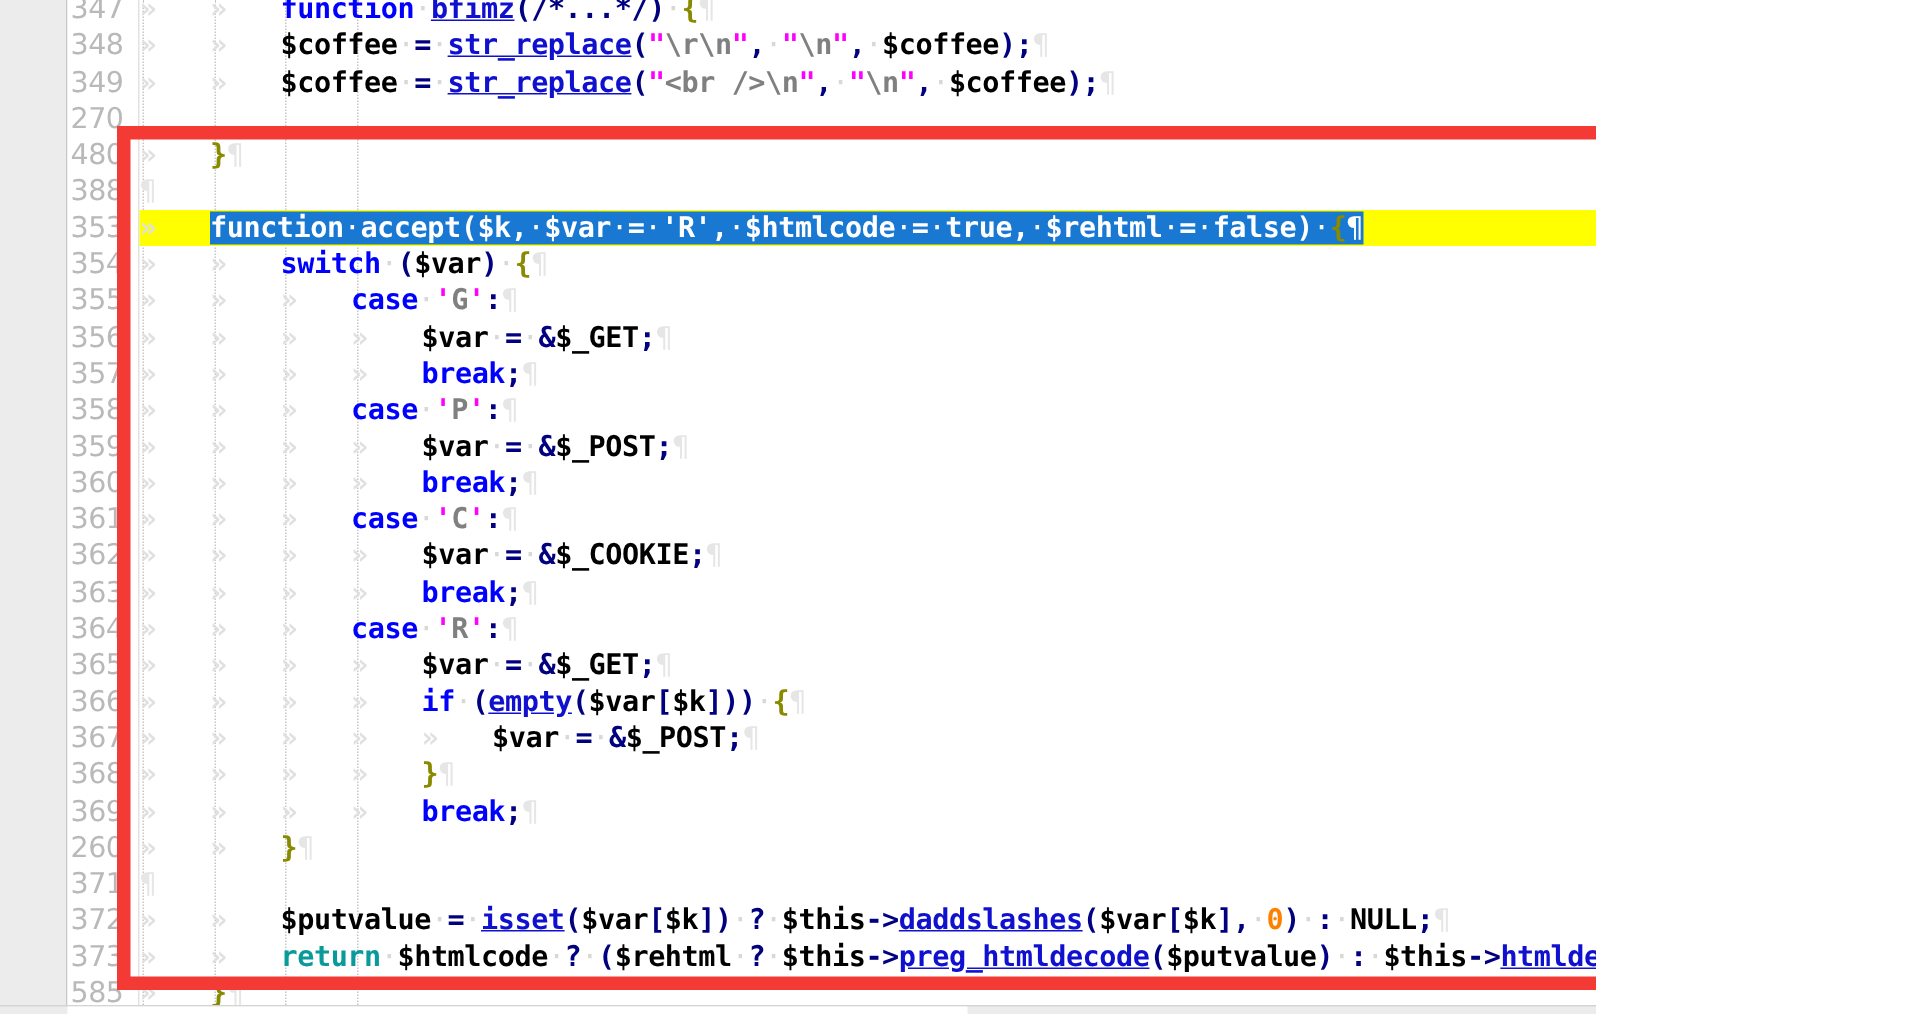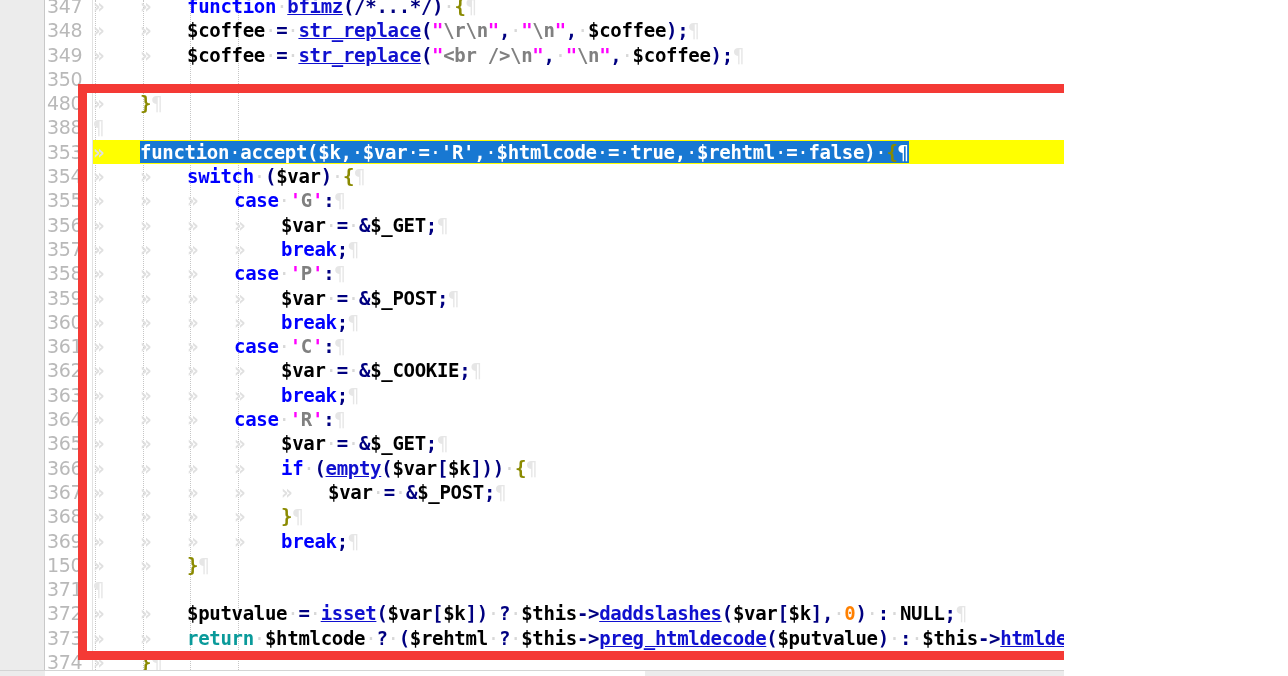--- a/index.html
+++ b/index.html
@@ -168,45 +168,45 @@
   </div>
 
   <div class="gutter-bg"></div>
   <div class="linenum-col"></div>
   <div class="gutter-sep"></div>
 
   <div class="rows" id="rows" style="top: -6px;">
       <div class="row"><span class="ln">347</span><span class="code"><span class="ws-tab" style="display:inline-block;width:47px;">»</span><span class="ws-tab" style="display:inline-block;width:47px;">»</span><span class="t-kw">function</span><span class="ws-sp">·</span><span class="t-fn">bfimz</span><span class="t-op">(</span><span class="t-op">/</span><span class="t-op">*</span><span class="t-op">.</span><span class="t-op">.</span><span class="t-op">.</span><span class="t-op">*</span><span class="t-op">/</span><span class="t-op">)</span><span class="ws-sp">·</span><span class="t-brace">{</span><span class="ws-eol">¶</span></span></div>
       <div class="row"><span class="ln">348</span><span class="code"><span class="ws-tab" style="display:inline-block;width:47px;">»</span><span class="ws-tab" style="display:inline-block;width:47px;">»</span><span class="t-var">$coffee</span><span class="ws-sp">·</span><span class="t-op">=</span><span class="ws-sp">·</span><span class="t-fn">str_replace</span><span class="t-op">(</span><span class="t-strq">"</span><span class="t-str">\r\n</span><span class="t-strq">"</span><span class="t-op">,</span><span class="ws-sp">·</span><span class="t-strq">"</span><span class="t-str">\n</span><span class="t-strq">"</span><span class="t-op">,</span><span class="ws-sp">·</span><span class="t-var">$coffee</span><span class="t-op">)</span><span class="t-op">;</span><span class="ws-eol">¶</span></span></div>
       <div class="row"><span class="ln">349</span><span class="code"><span class="ws-tab" style="display:inline-block;width:47px;">»</span><span class="ws-tab" style="display:inline-block;width:47px;">»</span><span class="t-var">$coffee</span><span class="ws-sp">·</span><span class="t-op">=</span><span class="ws-sp">·</span><span class="t-fn">str_replace</span><span class="t-op">(</span><span class="t-strq">"</span><span class="t-str">&lt;br /&gt;\n</span><span class="t-strq">"</span><span class="t-op">,</span><span class="ws-sp">·</span><span class="t-strq">"</span><span class="t-str">\n</span><span class="t-strq">"</span><span class="t-op">,</span><span class="ws-sp">·</span><span class="t-var">$coffee</span><span class="t-op">)</span><span class="t-op">;</span><span class="ws-eol">¶</span></span></div>
-      <div class="row"><span class="ln">350</span></div>
+      <div class="row"><span class="ln">270</span></div>
       <div class="row"><span class="ln">480</span><span class="code"><span class="ws-tab" style="display:inline-block;width:47px;">»</span><span class="t-brace">}</span><span class="ws-eol">¶</span></span></div>
       <div class="row"><span class="ln">388</span><span class="code"><span class="ws-eol">¶</span></span></div>
       <div class="row hl"><div class="hl-band"></div><span class="ln">353</span><span class="code"><span class="ws-tab" style="display:inline-block;width:47px;">»</span><span class="sel"><span class="t-kw">function</span><span class="ws-sp">·</span><span class="t-fnd">accept</span><span class="t-op">(</span><span class="t-var">$k</span><span class="t-op">,</span><span class="ws-sp">·</span><span class="t-var">$var</span><span class="ws-sp">·</span><span class="t-op">=</span><span class="ws-sp">·</span><span class="t-strq">'</span><span class="t-str">R</span><span class="t-strq">'</span><span class="t-op">,</span><span class="ws-sp">·</span><span class="t-var">$htmlcode</span><span class="ws-sp">·</span><span class="t-op">=</span><span class="ws-sp">·</span><span class="t-kw">true</span><span class="t-op">,</span><span class="ws-sp">·</span><span class="t-var">$rehtml</span><span class="ws-sp">·</span><span class="t-op">=</span><span class="ws-sp">·</span><span class="t-kw">false</span><span class="t-op">)</span><span class="ws-sp">·</span><span class="t-brace">{</span><span class="ws-eol">¶</span></span></span></div>
       <div class="row"><span class="ln">354</span><span class="code"><span class="ws-tab" style="display:inline-block;width:47px;">»</span><span class="ws-tab" style="display:inline-block;width:47px;">»</span><span class="t-kw">switch</span><span class="ws-sp">·</span><span class="t-op">(</span><span class="t-var">$var</span><span class="t-op">)</span><span class="ws-sp">·</span><span class="t-brace">{</span><span class="ws-eol">¶</span></span></div>
       <div class="row"><span class="ln">355</span><span class="code"><span class="ws-tab" style="display:inline-block;width:47px;">»</span><span class="ws-tab" style="display:inline-block;width:47px;">»</span><span class="ws-tab" style="display:inline-block;width:47px;">»</span><span class="t-kw">case</span><span class="ws-sp">·</span><span class="t-strq">'</span><span class="t-str">G</span><span class="t-strq">'</span><span class="t-op">:</span><span class="ws-eol">¶</span></span></div>
       <div class="row"><span class="ln">356</span><span class="code"><span class="ws-tab" style="display:inline-block;width:47px;">»</span><span class="ws-tab" style="display:inline-block;width:47px;">»</span><span class="ws-tab" style="display:inline-block;width:47px;">»</span><span class="ws-tab" style="display:inline-block;width:47px;">»</span><span class="t-var">$var</span><span class="ws-sp">·</span><span class="t-op">=</span><span class="ws-sp">·</span><span class="t-op">&amp;</span><span class="t-var">$_GET</span><span class="t-op">;</span><span class="ws-eol">¶</span></span></div>
       <div class="row"><span class="ln">357</span><span class="code"><span class="ws-tab" style="display:inline-block;width:47px;">»</span><span class="ws-tab" style="display:inline-block;width:47px;">»</span><span class="ws-tab" style="display:inline-block;width:47px;">»</span><span class="ws-tab" style="display:inline-block;width:47px;">»</span><span class="t-kw">break</span><span class="t-op">;</span><span class="ws-eol">¶</span></span></div>
       <div class="row"><span class="ln">358</span><span class="code"><span class="ws-tab" style="display:inline-block;width:47px;">»</span><span class="ws-tab" style="display:inline-block;width:47px;">»</span><span class="ws-tab" style="display:inline-block;width:47px;">»</span><span class="t-kw">case</span><span class="ws-sp">·</span><span class="t-strq">'</span><span class="t-str">P</span><span class="t-strq">'</span><span class="t-op">:</span><span class="ws-eol">¶</span></span></div>
       <div class="row"><span class="ln">359</span><span class="code"><span class="ws-tab" style="display:inline-block;width:47px;">»</span><span class="ws-tab" style="display:inline-block;width:47px;">»</span><span class="ws-tab" style="display:inline-block;width:47px;">»</span><span class="ws-tab" style="display:inline-block;width:47px;">»</span><span class="t-var">$var</span><span class="ws-sp">·</span><span class="t-op">=</span><span class="ws-sp">·</span><span class="t-op">&amp;</span><span class="t-var">$_POST</span><span class="t-op">;</span><span class="ws-eol">¶</span></span></div>
       <div class="row"><span class="ln">360</span><span class="code"><span class="ws-tab" style="display:inline-block;width:47px;">»</span><span class="ws-tab" style="display:inline-block;width:47px;">»</span><span class="ws-tab" style="display:inline-block;width:47px;">»</span><span class="ws-tab" style="display:inline-block;width:47px;">»</span><span class="t-kw">break</span><span class="t-op">;</span><span class="ws-eol">¶</span></span></div>
       <div class="row"><span class="ln">361</span><span class="code"><span class="ws-tab" style="display:inline-block;width:47px;">»</span><span class="ws-tab" style="display:inline-block;width:47px;">»</span><span class="ws-tab" style="display:inline-block;width:47px;">»</span><span class="t-kw">case</span><span class="ws-sp">·</span><span class="t-strq">'</span><span class="t-str">C</span><span class="t-strq">'</span><span class="t-op">:</span><span class="ws-eol">¶</span></span></div>
       <div class="row"><span class="ln">362</span><span class="code"><span class="ws-tab" style="display:inline-block;width:47px;">»</span><span class="ws-tab" style="display:inline-block;width:47px;">»</span><span class="ws-tab" style="display:inline-block;width:47px;">»</span><span class="ws-tab" style="display:inline-block;width:47px;">»</span><span class="t-var">$var</span><span class="ws-sp">·</span><span class="t-op">=</span><span class="ws-sp">·</span><span class="t-op">&amp;</span><span class="t-var">$_COOKIE</span><span class="t-op">;</span><span class="ws-eol">¶</span></span></div>
       <div class="row"><span class="ln">363</span><span class="code"><span class="ws-tab" style="display:inline-block;width:47px;">»</span><span class="ws-tab" style="display:inline-block;width:47px;">»</span><span class="ws-tab" style="display:inline-block;width:47px;">»</span><span class="ws-tab" style="display:inline-block;width:47px;">»</span><span class="t-kw">break</span><span class="t-op">;</span><span class="ws-eol">¶</span></span></div>
       <div class="row"><span class="ln">364</span><span class="code"><span class="ws-tab" style="display:inline-block;width:47px;">»</span><span class="ws-tab" style="display:inline-block;width:47px;">»</span><span class="ws-tab" style="display:inline-block;width:47px;">»</span><span class="t-kw">case</span><span class="ws-sp">·</span><span class="t-strq">'</span><span class="t-str">R</span><span class="t-strq">'</span><span class="t-op">:</span><span class="ws-eol">¶</span></span></div>
       <div class="row"><span class="ln">365</span><span class="code"><span class="ws-tab" style="display:inline-block;width:47px;">»</span><span class="ws-tab" style="display:inline-block;width:47px;">»</span><span class="ws-tab" style="display:inline-block;width:47px;">»</span><span class="ws-tab" style="display:inline-block;width:47px;">»</span><span class="t-var">$var</span><span class="ws-sp">·</span><span class="t-op">=</span><span class="ws-sp">·</span><span class="t-op">&amp;</span><span class="t-var">$_GET</span><span class="t-op">;</span><span class="ws-eol">¶</span></span></div>
       <div class="row"><span class="ln">366</span><span class="code"><span class="ws-tab" style="display:inline-block;width:47px;">»</span><span class="ws-tab" style="display:inline-block;width:47px;">»</span><span class="ws-tab" style="display:inline-block;width:47px;">»</span><span class="ws-tab" style="display:inline-block;width:47px;">»</span><span class="t-kw">if</span><span class="ws-sp">·</span><span class="t-op">(</span><span class="t-fn">empty</span><span class="t-op">(</span><span class="t-var">$var</span><span class="t-op">[</span><span class="t-var">$k</span><span class="t-op">]</span><span class="t-op">)</span><span class="t-op">)</span><span class="ws-sp">·</span><span class="t-brace">{</span><span class="ws-eol">¶</span></span></div>
       <div class="row"><span class="ln">367</span><span class="code"><span class="ws-tab" style="display:inline-block;width:47px;">»</span><span class="ws-tab" style="display:inline-block;width:47px;">»</span><span class="ws-tab" style="display:inline-block;width:47px;">»</span><span class="ws-tab" style="display:inline-block;width:47px;">»</span><span class="ws-tab" style="display:inline-block;width:47px;">»</span><span class="t-var">$var</span><span class="ws-sp">·</span><span class="t-op">=</span><span class="ws-sp">·</span><span class="t-op">&amp;</span><span class="t-var">$_POST</span><span class="t-op">;</span><span class="ws-eol">¶</span></span></div>
       <div class="row"><span class="ln">368</span><span class="code"><span class="ws-tab" style="display:inline-block;width:47px;">»</span><span class="ws-tab" style="display:inline-block;width:47px;">»</span><span class="ws-tab" style="display:inline-block;width:47px;">»</span><span class="ws-tab" style="display:inline-block;width:47px;">»</span><span class="t-brace">}</span><span class="ws-eol">¶</span></span></div>
       <div class="row"><span class="ln">369</span><span class="code"><span class="ws-tab" style="display:inline-block;width:47px;">»</span><span class="ws-tab" style="display:inline-block;width:47px;">»</span><span class="ws-tab" style="display:inline-block;width:47px;">»</span><span class="ws-tab" style="display:inline-block;width:47px;">»</span><span class="t-kw">break</span><span class="t-op">;</span><span class="ws-eol">¶</span></span></div>
-      <div class="row"><span class="ln">150</span><span class="code"><span class="ws-tab" style="display:inline-block;width:47px;">»</span><span class="ws-tab" style="display:inline-block;width:47px;">»</span><span class="t-brace">}</span><span class="ws-eol">¶</span></span></div>
+      <div class="row"><span class="ln">260</span><span class="code"><span class="ws-tab" style="display:inline-block;width:47px;">»</span><span class="ws-tab" style="display:inline-block;width:47px;">»</span><span class="t-brace">}</span><span class="ws-eol">¶</span></span></div>
       <div class="row"><span class="ln">371</span><span class="code"><span class="ws-eol">¶</span></span></div>
       <div class="row"><span class="ln">372</span><span class="code"><span class="ws-tab" style="display:inline-block;width:47px;">»</span><span class="ws-tab" style="display:inline-block;width:47px;">»</span><span class="t-var">$putvalue</span><span class="ws-sp">·</span><span class="t-op">=</span><span class="ws-sp">·</span><span class="t-fn">isset</span><span class="t-op">(</span><span class="t-var">$var</span><span class="t-op">[</span><span class="t-var">$k</span><span class="t-op">]</span><span class="t-op">)</span><span class="ws-sp">·</span><span class="t-op">?</span><span class="ws-sp">·</span><span class="t-var">$this</span><span class="t-op">-</span><span class="t-op">&gt;</span><span class="t-fn">daddslashes</span><span class="t-op">(</span><span class="t-var">$var</span><span class="t-op">[</span><span class="t-var">$k</span><span class="t-op">]</span><span class="t-op">,</span><span class="ws-sp">·</span><span class="t-num">0</span><span class="t-op">)</span><span class="ws-sp">·</span><span class="t-op">:</span><span class="ws-sp">·</span><span class="t-null">NULL</span><span class="t-op">;</span><span class="ws-eol">¶</span></span></div>
       <div class="row"><span class="ln">373</span><span class="code"><span class="ws-tab" style="display:inline-block;width:47px;">»</span><span class="ws-tab" style="display:inline-block;width:47px;">»</span><span class="t-ret">return</span><span class="ws-sp">·</span><span class="t-var">$htmlcode</span><span class="ws-sp">·</span><span class="t-op">?</span><span class="ws-sp">·</span><span class="t-op">(</span><span class="t-var">$rehtml</span><span class="ws-sp">·</span><span class="t-op">?</span><span class="ws-sp">·</span><span class="t-var">$this</span><span class="t-op">-</span><span class="t-op">&gt;</span><span class="t-fn">preg_htmldecode</span><span class="t-op">(</span><span class="t-var">$putvalue</span><span class="t-op">)</span><span class="ws-sp">·</span><span class="t-op">:</span><span class="ws-sp">·</span><span class="t-var">$this</span><span class="t-op">-</span><span class="t-op">&gt;</span><span class="t-fn">htmldecode</span><span class="t-op">(</span><span class="t-var">$putv</span></span></div>
-      <div class="row"><span class="ln">374</span><span class="code"><span class="ws-tab" style="display:inline-block;width:47px;">»</span><span class="t-brace">}</span><span class="ws-eol">¶</span></span></div>
+      <div class="row"><span class="ln">585</span><span class="code"><span class="ws-tab" style="display:inline-block;width:47px;">»</span><span class="t-brace">}</span><span class="ws-eol">¶</span></span></div>
       <div class="row"><span class="ln">375</span><span class="code"><span class="ws-eol">¶</span></span></div>
     </div>
 
   <div class="annot-rect"></div>
 
   <div class="bottom-strip">
     <div class="bs-white"></div>
   </div>
 </div>
 

